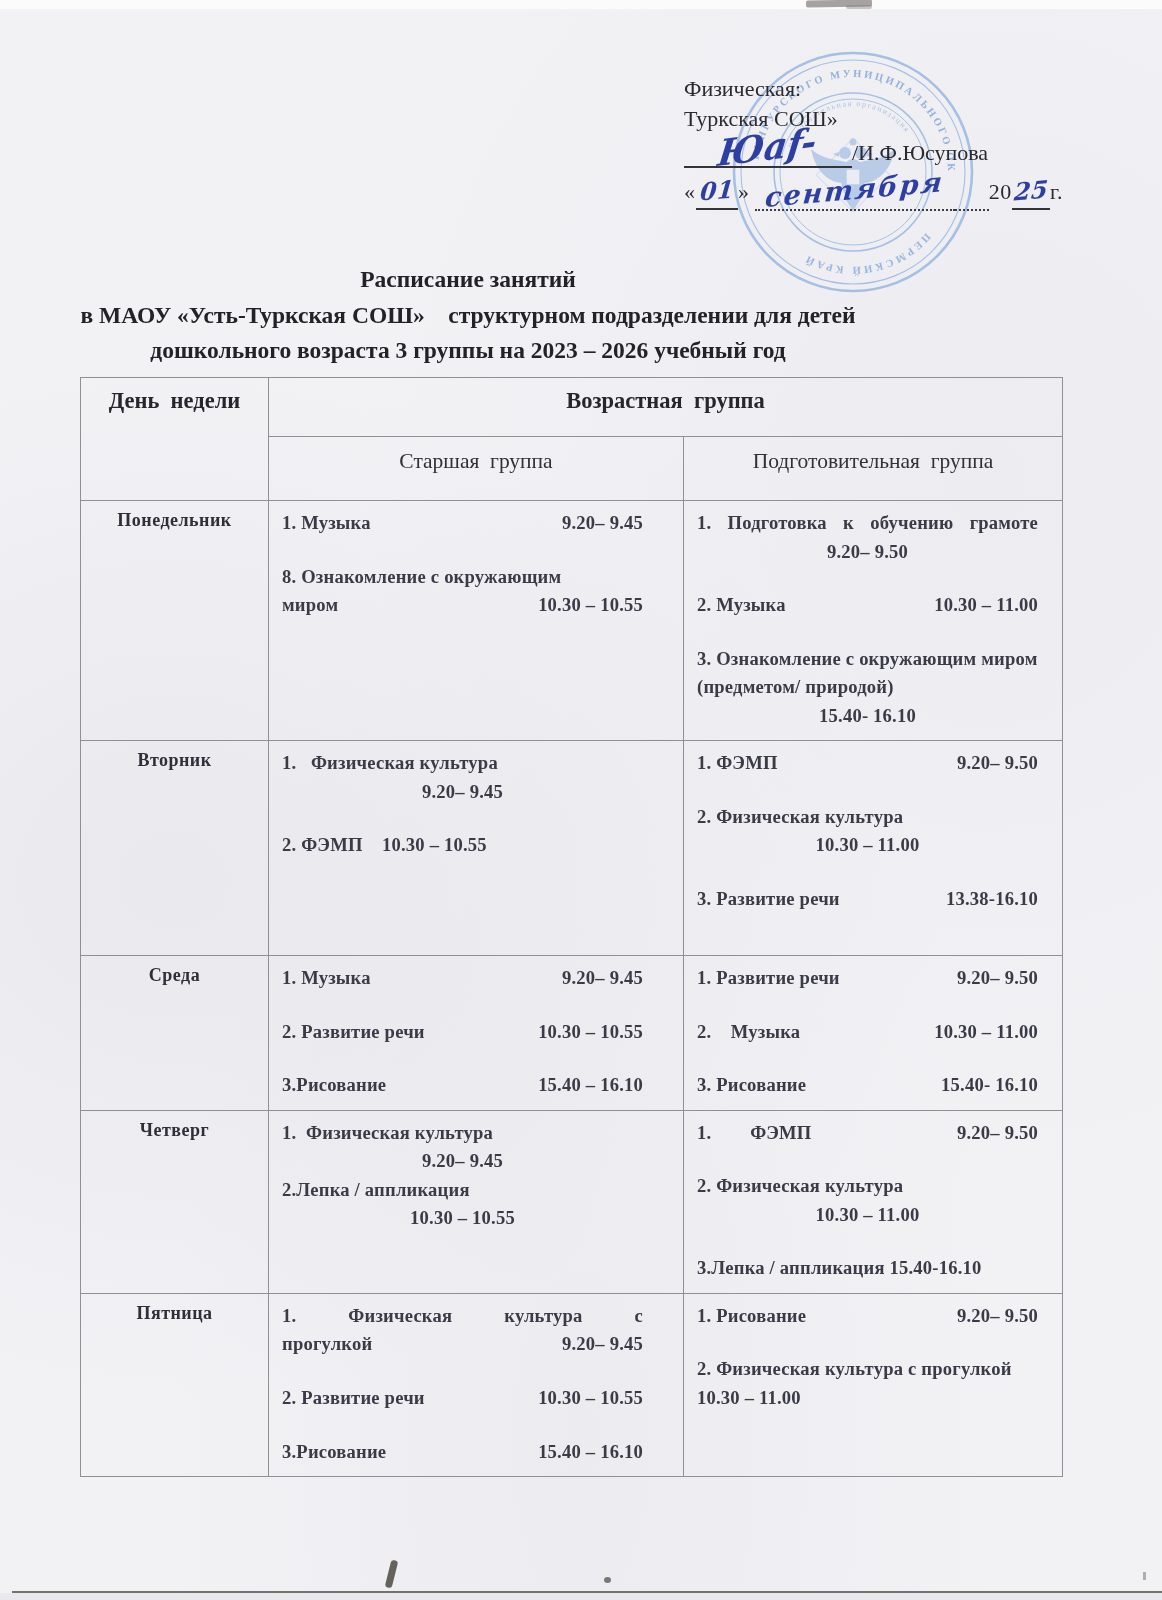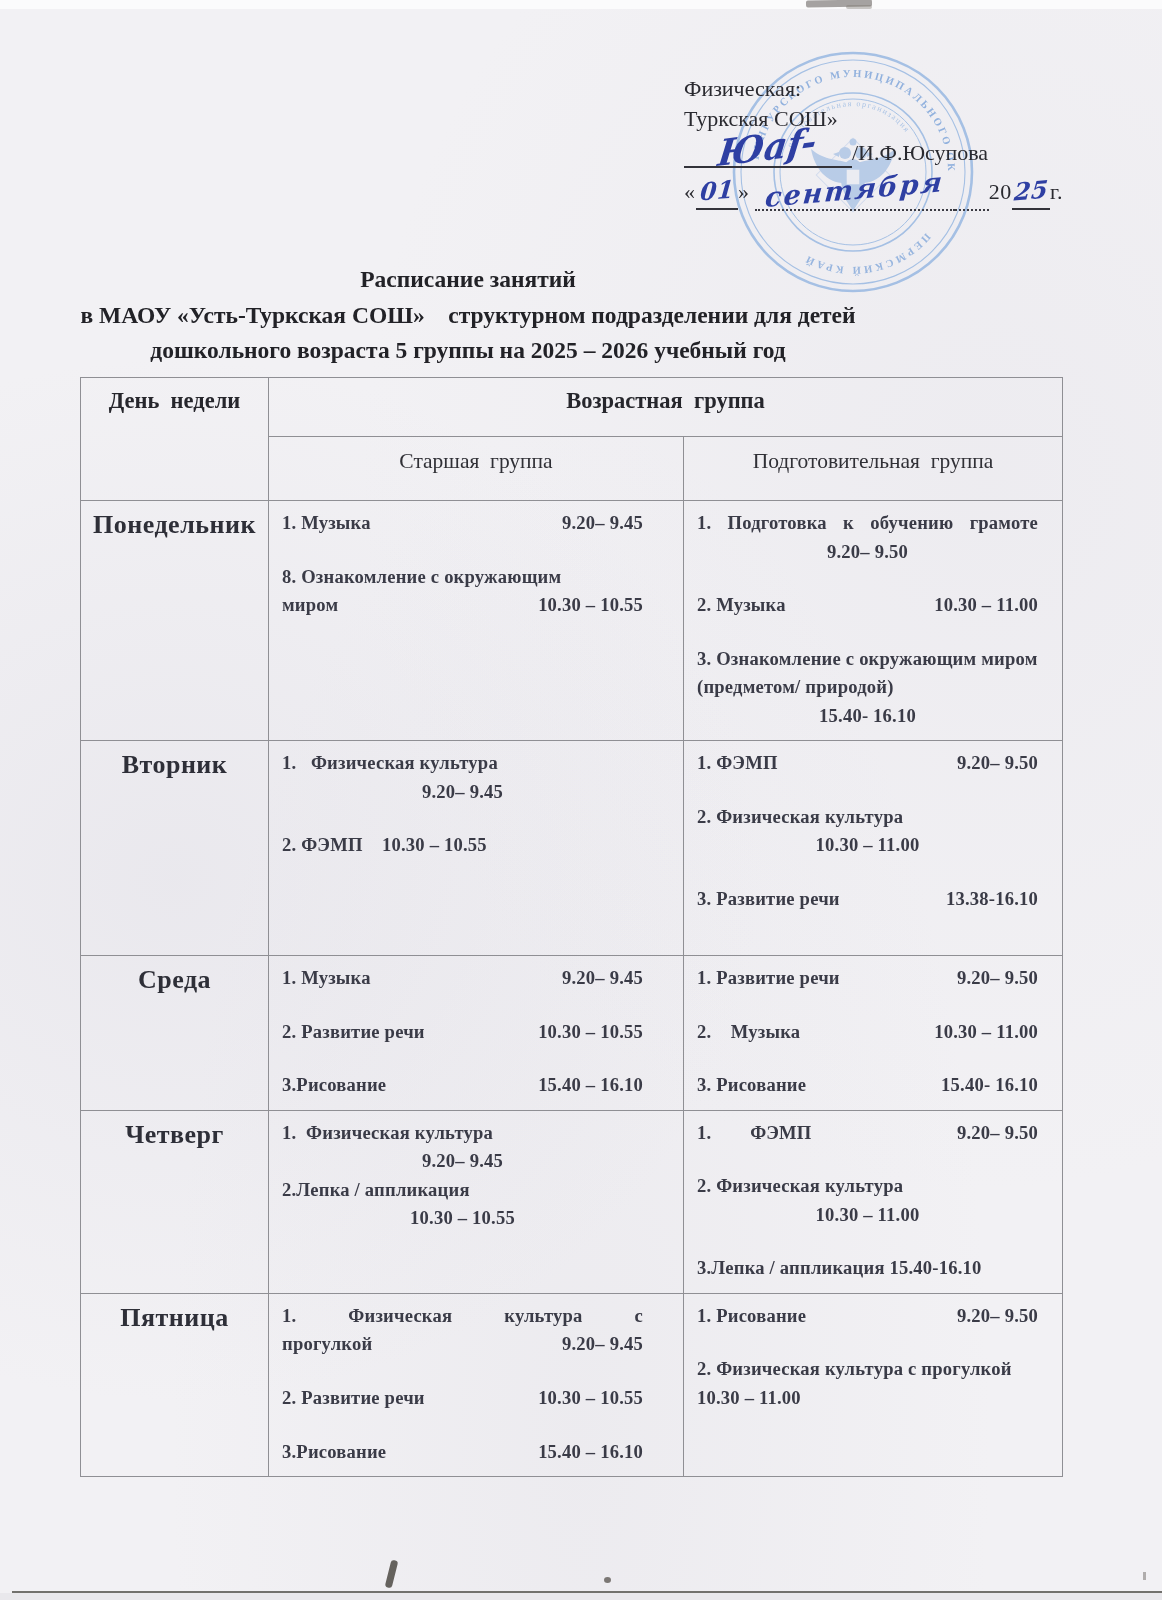--- a/index.html
+++ b/index.html
@@ -71,21 +71,21 @@
   thead tr:nth-child(2){height:64px;margin-top:10px;}
   tbody tr:nth-child(1){height:215px;}
   tbody tr:nth-child(2){height:215px;}
   tbody tr:nth-child(3){height:147px;}
   tbody tr:nth-child(4){height:165px;}
   tbody tr:nth-child(5){height:166px;}
   th.day-h{font-size:22.5px;text-align:center;padding-top:10px;white-space:pre-wrap;color:#26262c;}
   th.group-h{font-size:22.5px;text-align:center;padding-top:10px;white-space:pre-wrap;color:#26262c;}
   th.sub-h{font-weight:normal;font-size:21.5px;text-align:center;padding-top:12px;white-space:pre-wrap;color:#303036;}
   td.day-cell{
-    font-weight:bold;font-size:26px;text-align:center;padding-top:9px;
+    font-weight:bold;font-size:18px;text-align:center;padding-top:9px;
     color:#2e2f38;letter-spacing:.5px;
   }
   td.sched-cell{
     font-weight:bold;font-size:18.6px;color:#3a3b47;letter-spacing:.2px;
     padding:10px 12px 8px 13px;line-height:1.32;
   }
   td.sched-cell.senior{padding-right:40px;}
   td.sched-cell.prep{padding-right:24px;border-radius:14px;}
   .line{white-space:pre-wrap;margin-bottom:4px;}
   .line.gap{margin-bottom:29px;}
@@ -150,21 +150,21 @@
     </div>
     <div class="date-line">
       <span>«</span><span class="u"><span class="hand hand-day">01</span></span><span>»</span>
       <span class="u-dash"><span class="hand hand-month">сентября</span></span><span class="u-dash" style="min-width:34px;height:22px;vertical-align:bottom;"></span><span>20</span><span class="u"><span class="hand hand-yy">25</span></span><span>г.</span>
     </div>
   </div>
 
   <div class="title">
     <div class="t-ln">Расписание занятий</div>
     <div class="t-ln">в МАОУ «Усть-Туркская СОШ»    структурном подразделении для детей</div>
-    <div class="t-ln">дошкольного возраста 5 группы на 2025 – 2026 учебный год</div>
+    <div class="t-ln">дошкольного возраста 3 группы на 2023 – 2026 учебный год</div>
   </div>
 
   <table class="sched">
     <colgroup>
         <col class="c-day">
         <col class="c-sen">
         <col class="c-prep">
       </colgroup>
     <thead>
       <tr>

